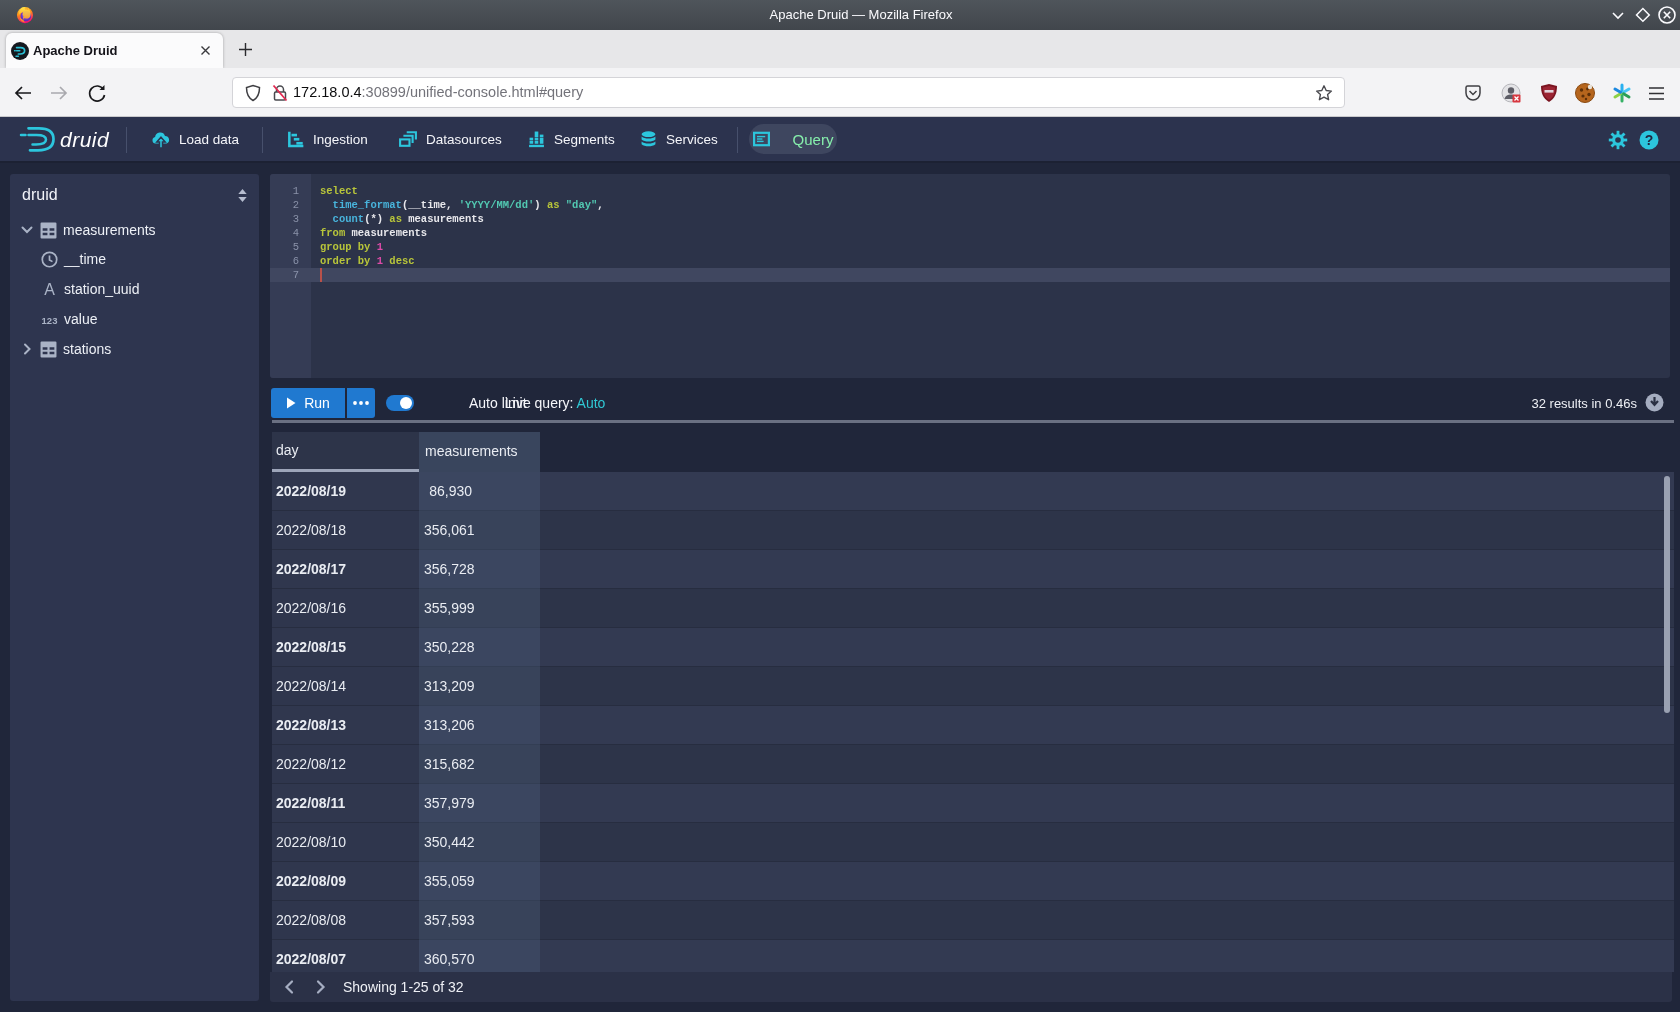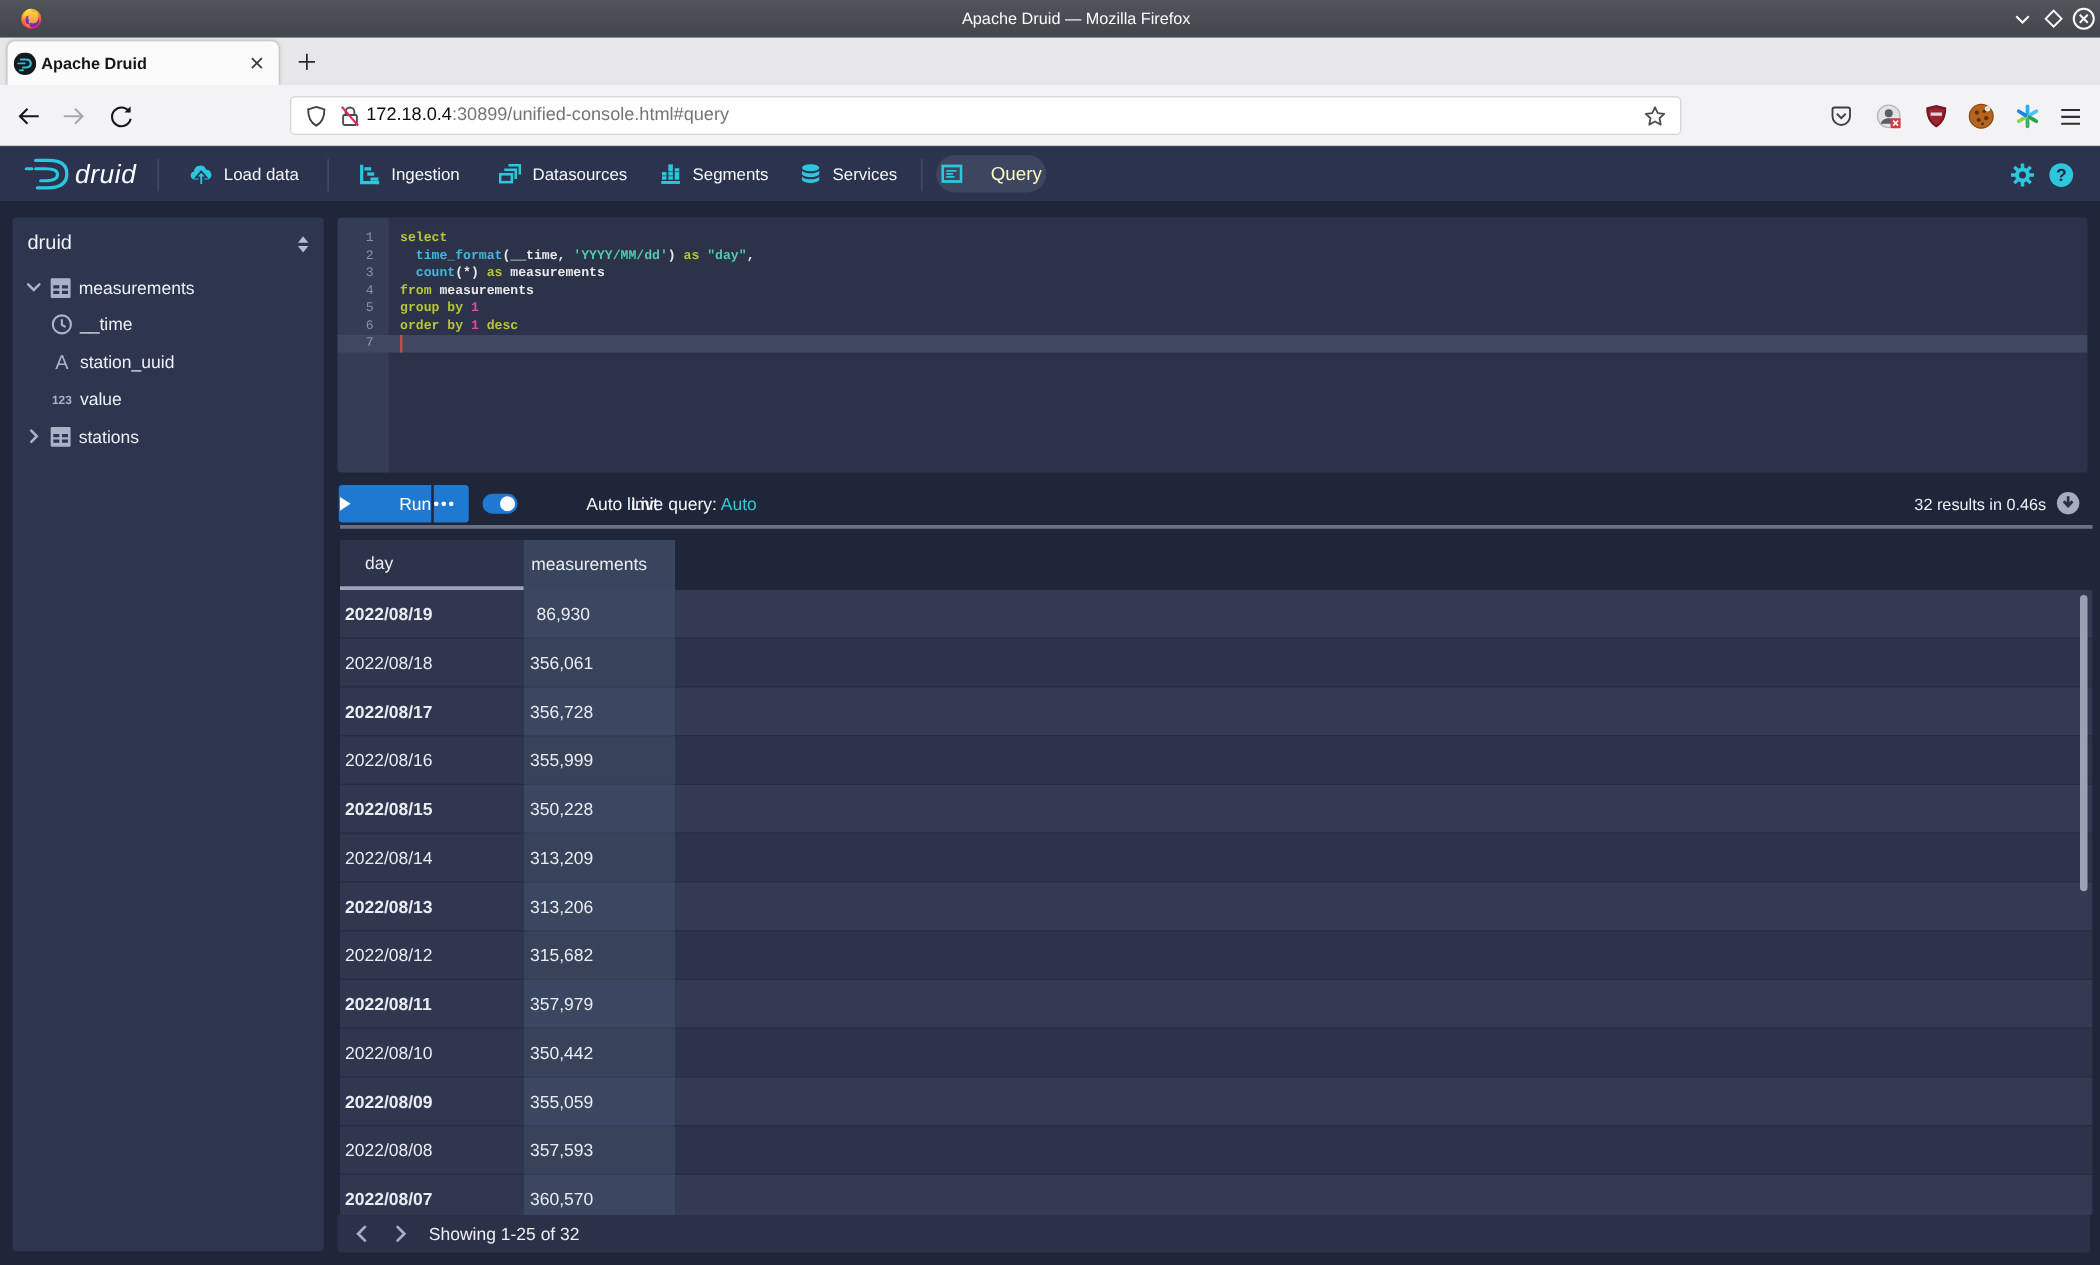--- a/index.html
+++ b/index.html
@@ -24,57 +24,57 @@
   #urltext .gray { color:#73737a; }
   .ticon { position:absolute; top:77px; }
 
   
   #dheader { position:absolute; left:0; top:117px; width:1680px; height:46px; background:#2c334e; border-bottom:2px solid #1c2133; }
   #dheader .sep { position:absolute; top:10px; width:1px; height:26px; background:#47506c; }
   .navitem { position:absolute; top:0; height:44px; display:flex; align-items:center; gap:9px;
     color:#f5f6fa; font-size:13.5px; }
   #querypill { position:absolute; left:749px; top:7px; width:88px; height:30px; background:#3e465f;
     border-radius:15px; display:flex; align-items:center; justify-content:center; gap:23px;
-    color:#fef9c3; font-size:15px; }
+    color:#86efac; font-size:15px; }
   #dlogotext { font-size:21px; color:#fff; font-style:italic; font-weight:normal; letter-spacing:0.5px; }
 
   
   #content { position:absolute; left:0; top:163px; width:1680px; height:849px; background:#20263a; }
   #sidebar { position:absolute; left:10px; top:11px; width:249px; height:827px; background:#2e354f; border-radius:3px; }
   #sbtitle { position:absolute; left:12px; top:12px; font-size:16px; color:#f1f3f8; }
   .treerow { position:absolute; height:30px; display:flex; align-items:center; color:#edf0f6; font-size:14px; }
   .tico { margin-right:6px; }
 
   
   #editor { position:absolute; left:270px; top:11px; width:1400px; height:204px; background:#2c3349; border-radius:3px; overflow:hidden; }
   #gutter { position:absolute; left:0; top:0; width:41px; height:204px; background:#353c55; }
   #activeline { position:absolute; left:0; top:94px; width:1400px; height:14px; background:#404760; }
   .lnum { position:absolute; left:0; width:29px; text-align:right; color:#8a92a9; font-family:"Liberation Mono",monospace; font-size:10.5px; line-height:14px; }
   .cline { position:absolute; left:50px; height:14px; font-family:"Liberation Mono",monospace; font-size:10.5px; line-height:14px; white-space:pre; color:#e8e8ec; font-weight:bold; }
   .kw { color:#b8c53a; } .fn { color:#48b4dc; } .str { color:#52c9b2; } .num { color:#dc4ba8; }
   #cursor { position:absolute; left:50px; top:94px; width:2px; height:14px; background:#b8514a; }
 
   
   #runrow { position:absolute; left:270px; top:215px; width:1400px; height:44px; }
-  .bluebtn { position:absolute; top:10px; background:#2079d0; color:#fff; font-size:14px; display:flex; align-items:center; justify-content:space-between; gap:8px; }
+  .bluebtn { position:absolute; top:10px; background:#2079d0; color:#fff; font-size:14px; display:flex; align-items:center; justify-content:center; gap:8px; }
   #runbtn { left:1px; width:74px; height:30px; border-radius:3px 0 0 3px; }
   #morebtn { left:77px; width:28px; height:30px; border-radius:0 3px 3px 0; letter-spacing:1px; font-weight:bold; font-size:13px; }
   #toggle { position:absolute; left:116px; top:17px; width:28px; height:16px; background:#2079d0; border-radius:8px; }
   #toggle .knob { position:absolute; right:2px; top:2px; width:12px; height:12px; background:#fff; border-radius:50%; }
   #autolimit { position:absolute; left:155px; top:17px; font-size:14px; color:#f5f6fa;margin-left:44px; }
   #livequery { position:absolute; left:235px; top:17px; font-size:14px; color:#f5f6fa; }
   #livequery .cy { color:#30c8d4; }
   #results-info { position:absolute; right:33px; top:18px; white-space:nowrap; font-size:13px; color:#eef0f5; }
 
   
   #splitter { position:absolute; left:272px; top:257px; width:1402px; height:3px; background:#6a7082; }
   #rtable { position:absolute; left:272px; top:269px; width:1402px; height:540px; overflow:hidden; }
   #thead { position:absolute; left:0; top:0; width:1402px; height:40px; }
   #th1 { position:absolute; left:0; top:0; width:147px; height:40px; background:#2d3449;
-    border-bottom:3px solid #9da5b9; color:#e9ecf2; font-size:14px; line-height:36px; padding-left:20px; }
+    border-bottom:3px solid #9da5b9; color:#e9ecf2; font-size:14px; line-height:36px; padding-left:4px; }
   #th2 { position:absolute; left:147px; top:0; width:121px; height:40px; background:#39455d;
     color:#e9ecf2; font-size:14px; line-height:38px; padding-left:6px; }
   .row { position:absolute; left:0; width:1402px; height:39px; font-size:14px; color:#e9ecf2; }
   .c1 { position:absolute; left:0; width:147px; height:39px; line-height:38px; padding-left:4px;
     background:#2f364d; border-bottom:1px solid #272d40; }
   .c2 { position:absolute; left:147px; width:121px; height:39px; line-height:38px;
     background:#38435a; border-bottom:1px solid #333e54; }
   .c2 span { display:block; width:48px; margin-left:5px; text-align:right; white-space:nowrap; }
   .c3 { position:absolute; left:268px; width:1134px; height:39px; border-bottom:1px solid #272d40; background:#2d3449; }
   .odd .c3 { background:#333a52; }

